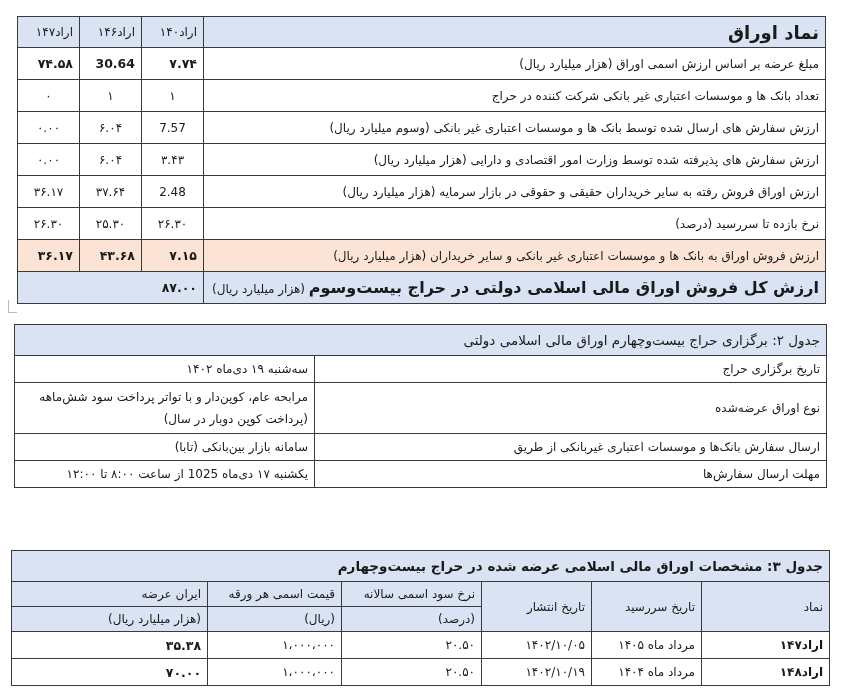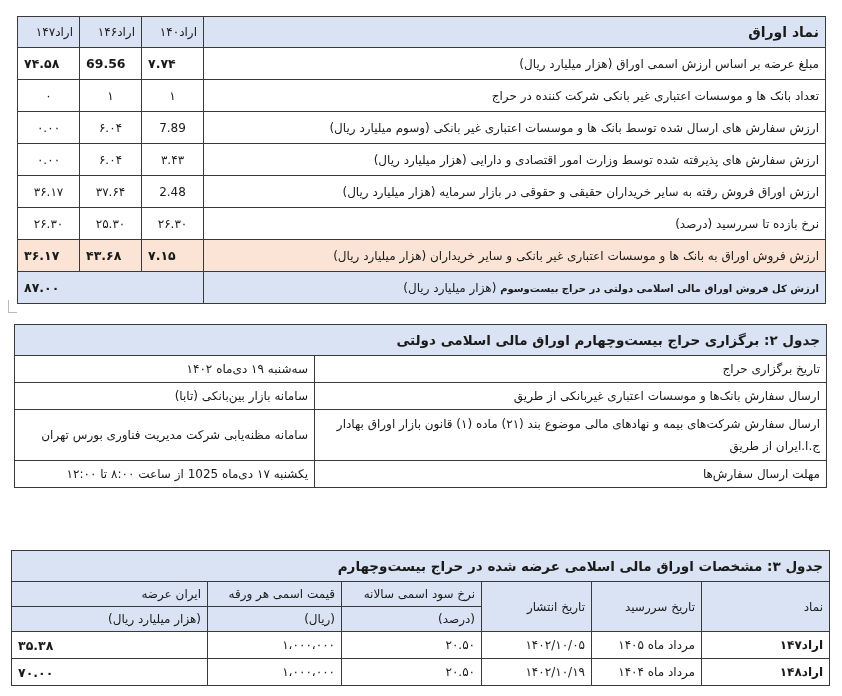--- a/index.html
+++ b/index.html
@@ -3,34 +3,34 @@
 <meta charset="utf-8">
 <style>
   html, body { margin:0; padding:0; background:#ffffff; }
   body { width:842px; height:696px; position:relative; overflow:hidden;
          font-family:"DejaVu Sans", sans-serif; color:#1a1a1a; }
   table { border-collapse:collapse; position:absolute; direction:rtl; table-layout:fixed; }
   td, th { border:1px solid #3a3a3a; padding:0 6px; font-size:12px; overflow:hidden; white-space:nowrap; }
   .hdr { background:#dae3f3; }
   .peach { background:#fbe4d5; }
   .blue { background:#dae3f3; }
-  .num { text-align:left; font-weight:bold; font-size:12.5px; }
+  .num { text-align:right; font-weight:bold; font-size:12.5px; }
   .numn { text-align:center; font-size:12px; }
   .lbl { text-align:right; }
   .c { text-align:right; }
   .bold { font-weight:bold; }
 
   #t1 { left:17px; top:16px; width:808px; }
   #t1 td { height:31px; }
   #t1 tr.r-hdr td { height:30px; }
   #t1 tr.r-tall td { height:31px; }
 
   #t2 { left:14px; top:324px; width:812px; }
   #t2 td { height:26px; }
-  #t2 .title td { height:30px; font-size:13.5px; font-weight:bold; text-align:right; }
+  #t2 .title td { height:30px; font-size:13.5px; font-weight:normal; text-align:right; }
   #t2 td.wrap { white-space:normal; line-height:22px; }
 
   #t3 { left:11px; top:550px; width:818px; }
   #t3 td { height:26px; }
   #t3 .title td { height:30px; font-size:13.5px; font-weight:bold; text-align:right;margin-left:8px; }
   #t3 .sub td { height:24px; }
 
   .marker { position:absolute; left:8px; top:300px; width:8px; height:12px;
             border-left:1px solid #bbb; border-bottom:1px solid #bbb; }
 </style>
@@ -39,40 +39,40 @@
 
 <table id="t1">
   <colgroup>
       <col style="width:622px">
       <col style="width:62px">
       <col style="width:62px">
       <col style="width:62px">
     </colgroup>
   <tbody>
       <tr class="r-hdr hdr">
-    <td class="lbl bold" style="font-size:14px">نماد اوراق</td>
+    <td class="lbl bold" style="font-size:18px">نماد اوراق</td>
     <td class="c">اراد۱۴۰</td>
     <td class="c">اراد۱۴۶</td>
     <td class="c">اراد۱۴۷</td>
   </tr>
   <tr>
     <td class="lbl">مبلغ عرضه بر اساس ارزش اسمی اوراق (هزار میلیارد ریال)</td>
     <td class="num">۷.۷۴</td>
-    <td class="num">69.56</td>
+    <td class="num">30.64</td>
     <td class="num">۷۴.۵۸</td>
   </tr>
   <tr>
     <td class="lbl">تعداد بانک ها و موسسات اعتباری غیر بانکی شرکت کننده در حراج</td>
     <td class="numn">۱</td>
     <td class="numn">۱</td>
     <td class="numn">۰</td>
   </tr>
   <tr class="r-tall">
     <td class="lbl">ارزش سفارش های ارسال شده توسط بانک ها و موسسات اعتباری غیر بانکی (وسوم میلیارد ریال)</td>
-    <td class="numn">7.89</td>
+    <td class="numn">7.57</td>
     <td class="numn">۶.۰۴</td>
     <td class="numn">۰.۰۰</td>
   </tr>
   <tr>
     <td class="lbl">ارزش سفارش های پذیرفته شده توسط وزارت امور اقتصادی و دارایی (هزار میلیارد ریال)</td>
     <td class="numn">۳.۴۳</td>
     <td class="numn">۶.۰۴</td>
     <td class="numn">۰.۰۰</td>
   </tr>
   <tr class="r-tall">
@@ -88,21 +88,21 @@
     <td class="numn">۲۶.۳۰</td>
   </tr>
   <tr class="peach">
     <td class="lbl">ارزش فروش اوراق به بانک ها و موسسات اعتباری غیر بانکی و سایر خریداران (هزار میلیارد ریال)</td>
     <td class="num">۷.۱۵</td>
     <td class="num">۴۳.۶۸</td>
     <td class="num">۳۶.۱۷</td>
   </tr>
   <tr class="blue">
     <td class="lbl">
-      <span class="bold" style="font-size:10px">ارزش کل فروش اوراق مالی اسلامی دولتی در حراج بیست‌وسوم</span><span> (هزار میلیارد ریال)</span>
+      <span class="bold" style="font-size:16px">ارزش کل فروش اوراق مالی اسلامی دولتی در حراج بیست‌وسوم</span><span> (هزار میلیارد ریال)</span>
     </td>
     <td class="num" colspan="3">۸۷.۰۰</td>
   </tr>
 </tbody>
   </table>
 
 <div class="marker"></div>
 
 <table id="t2">
   <colgroup>
@@ -111,26 +111,26 @@
     </colgroup>
   <tbody>
       <tr class="title hdr">
     <td colspan="2">جدول ۲: برگزاری حراج بیست‌وچهارم اوراق مالی اسلامی دولتی</td>
   </tr>
   <tr>
     <td class="c">تاریخ برگزاری حراج</td>
     <td class="c">سه‌شنبه ۱۹ دی‌ماه ۱۴۰۲</td>
   </tr>
   <tr>
+    <td class="c" style="height:50px">نوع اوراق عرضه‌شده</td>
+    <td class="c wrap" style="height:50px">مرابحه عام، کوپن‌دار و با تواتر پرداخت سود شش‌ماهه (پرداخت کوپن دوبار در سال)</td>
+  </tr>
+  <tr>
     <td class="c">ارسال سفارش بانک‌ها و موسسات اعتباری غیربانکی از طریق</td>
     <td class="c">سامانه بازار بین‌بانکی (تابا)</td>
-  </tr>
-  <tr>
-    <td class="c wrap" style="height:50px">ارسال سفارش شرکت‌های بیمه و نهادهای مالی موضوع بند (۲۱) ماده (۱) قانون بازار اوراق بهادار ج.ا.ایران از طریق</td>
-    <td class="c" style="height:50px">سامانه مظنه‌یابی شرکت مدیریت فناوری بورس تهران</td>
   </tr>
   <tr>
     <td class="c">مهلت ارسال سفارش‌ها</td>
     <td class="c">یکشنبه ۱۷ دی‌ماه 1025 از ساعت ۸:۰۰ تا ۱۲:۰۰</td>
   </tr>
 </tbody>
   </table>
 
 <table id="t3">
   <colgroup>

